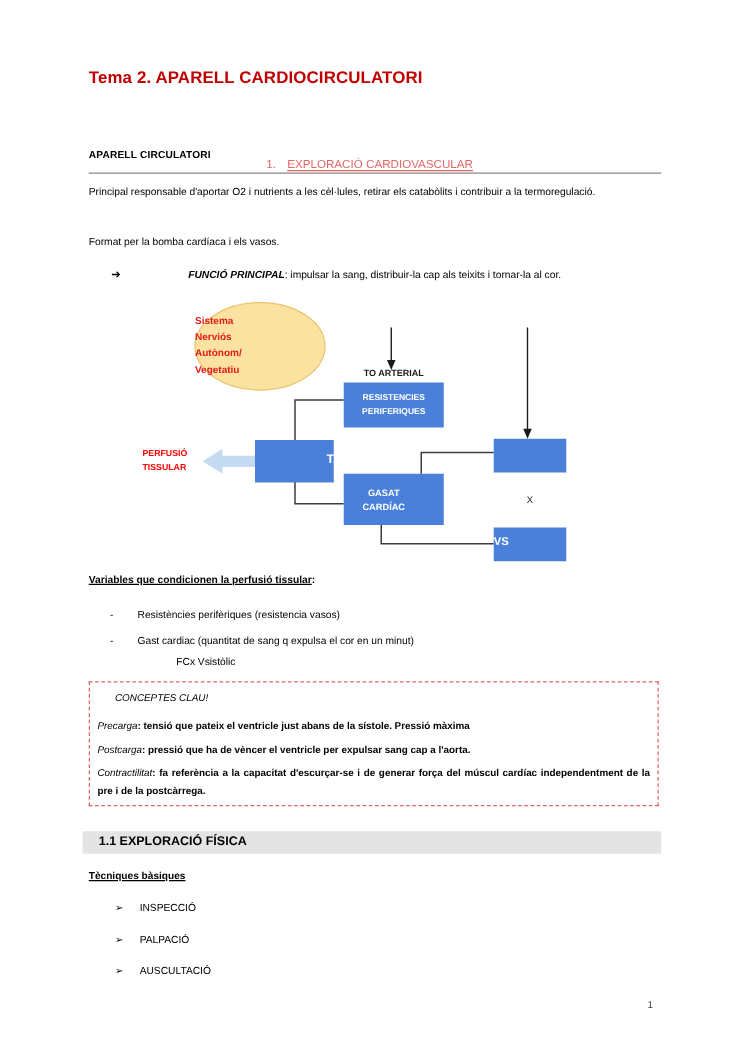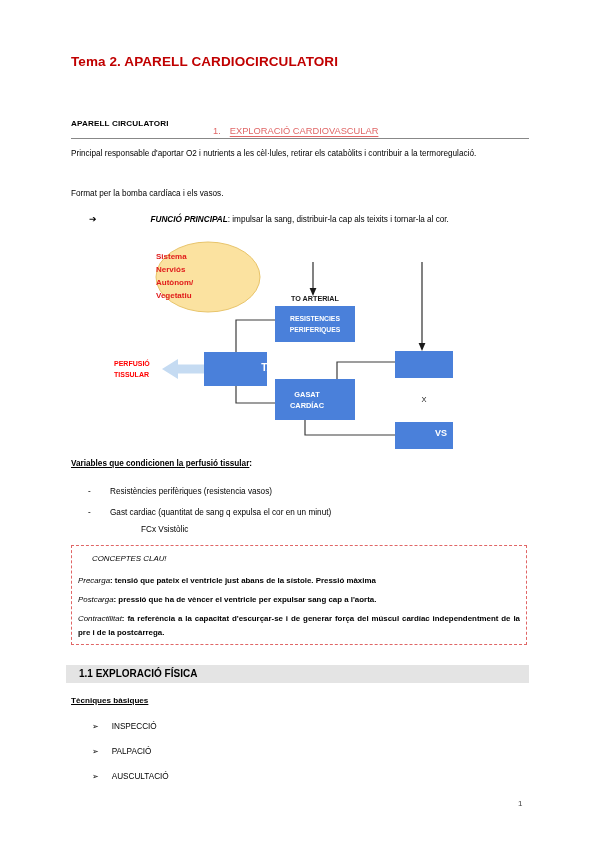--- a/index.html
+++ b/index.html
@@ -296,21 +296,21 @@
 
     <div style="position:absolute;left:104px;top:130px;width:63px;text-align:center;color:#fff;font-size:10px;font-weight:bold;margin-left:32px;">TA</div>
 
     <div style="position:absolute;left:175px;top:157px;width:64px;text-align:center;color:#fff;font-size:7.4px;font-weight:bold;line-height:11px;">
       <div>GASAT</div>
       <div>CARDÍAC</div>
     </div>
 
     <div style="position:absolute;left:295px;top:125px;width:58px;text-align:center;color:#fff;font-size:9px;font-weight:bold;margin-top:37px;">FC</div>
 
-    <div style="position:absolute;left:295px;top:196px;width:52px;text-align:right;color:#fff;font-size:9px;font-weight:bold;">VS</div>
+    <div style="position:absolute;left:295px;top:196px;width:52px;text-align:left;color:#fff;font-size:9px;font-weight:bold;">VS</div>
 
     <div style="position:absolute;left:295px;top:163px;width:58px;text-align:center;font-size:7.5px;color:#1a1a1a;">X</div>
 
     <div style="position:absolute;left:14px;top:126px;width:52px;text-align:left;color:#ff0000;font-size:7px;font-weight:bold;line-height:11px;">
       <div>PERFUSIÓ</div>
       <div>TISSULAR</div>
     </div>
   </div>
 
   <div class="var-head"><u>Variables que condicionen la perfusió tissular</u><span>:</span></div>

